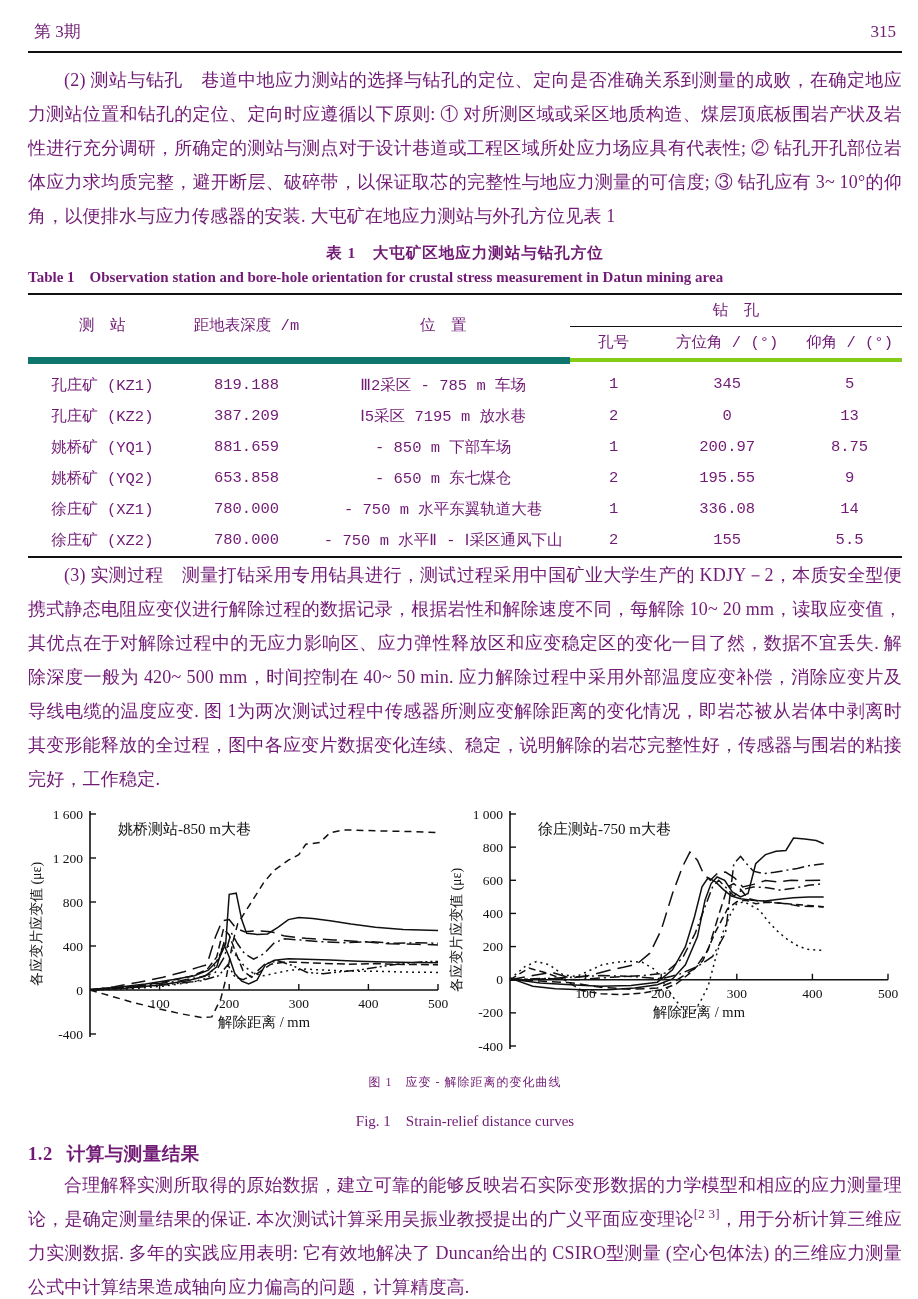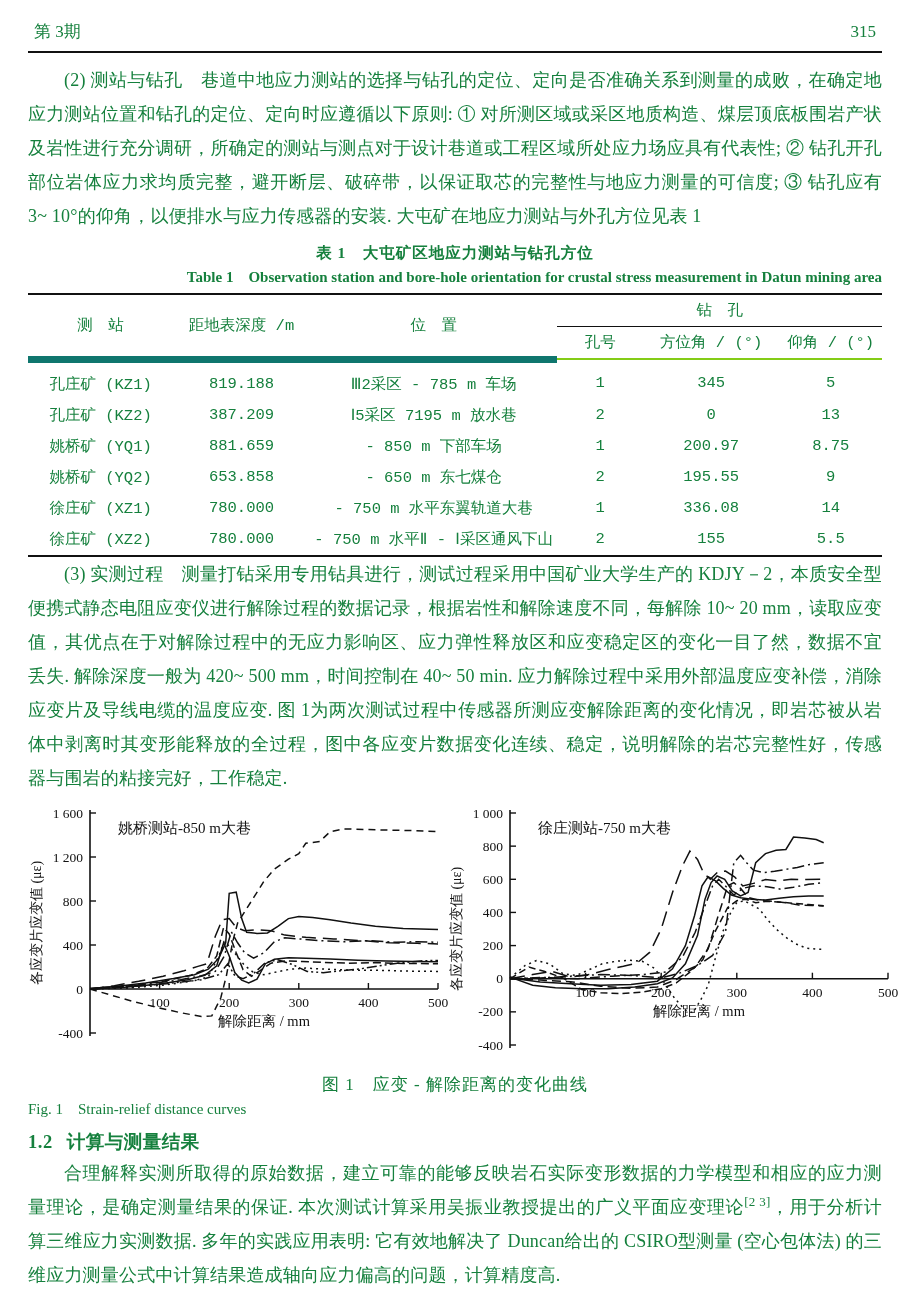--- a/index.html
+++ b/index.html
@@ -1,25 +1,25 @@
 <!DOCTYPE html>
 <html><head>
 <meta charset="utf-8">
 <style>
   html,body{margin:0;padding:0;background:#e8e8e8;}
   .page{
     position:relative;
     width:918px;height:1299px;
     margin:0 auto;
     background:#ffffff;
-    color:#15803d;
+    color:#701a75;
     font-family:"Liberation Serif","DejaVu Serif",serif;
     overflow:hidden;
     box-sizing:border-box;
-    padding:16px 36px 0 28px;
+    padding:16px 16px 0 28px;
   }
   
   .hdr{
     display:flex;justify-content:space-between;align-items:baseline;
     font-size:17px;
     padding:4px 6px 8px 6px;
   }
   .hdr .c{letter-spacing:1px;}
   .hdr-rule{border:none;border-top:2.5px solid #111;margin:0 0 10px 0;}
   
@@ -31,46 +31,46 @@
     letter-spacing:0.2px;
   }
   .indent{text-indent:2em;}
   sup{font-size:13px;line-height:0;}
   
   .tbl-title-cn{
     text-align:center;font-size:15.5px;font-weight:bold;
     margin-top:10px;letter-spacing:1px;
   }
   .tbl-title-en{
-    text-align:right;font-size:15px;font-weight:bold;
+    text-align:left;font-size:15px;font-weight:bold;
     margin:4px 0 6px 0;
   }
   table.datatbl{
     width:100%;
     border-collapse:collapse;
     border-top:2.5px solid #111;
     border-bottom:2.5px solid #111;
     font-size:15.5px;
   }
   table.datatbl th{font-weight:normal;}
   table.datatbl th,table.datatbl td{
     padding:0;height:31px;text-align:center;vertical-align:middle;font-family:Liberation Mono, monospace;
   }
   th.group{border-bottom:1.5px solid #111;height:30px;}
-  thead tr:last-child th{border-bottom:2px solid #84cc16;}
+  thead tr:last-child th{border-bottom:4px solid #84cc16;}
   thead th[rowspan]{border-bottom:7px solid #0f766e;}
   tbody tr:first-child td{padding-top:6px;}
   
   .figure-row{
     display:flex;flex-direction:row;align-items:flex-start;
     margin:6px 0 0 0;
   }
   .chart{flex:0 0 auto;}
-  .fig-cap-cn{text-align:center;font-size:17px;margin-top:8px;letter-spacing:1px;}
-  .fig-cap-en{font-size:15px;margin-top:4px;}
+  .fig-cap-cn{text-align:center;font-size:12px;margin-top:8px;letter-spacing:1px;}
+  .fig-cap-en{text-align:center;font-size:15px;margin-top:21px;}
   
   h2.sec{
     font-size:18.5px;font-weight:bold;
     margin:10px 0 2px 0;letter-spacing:0.5px;
   }
   h2.sec .num{margin-right:14px;}
   svg text{font-family:"Liberation Serif","DejaVu Serif",serif;fill:#111;}
 </style>
 </head>
 <body>

